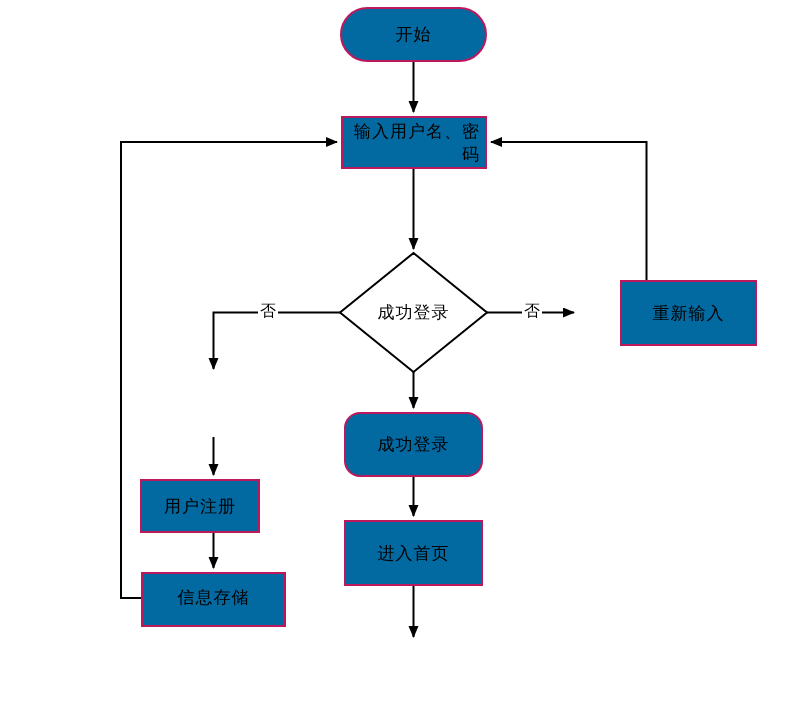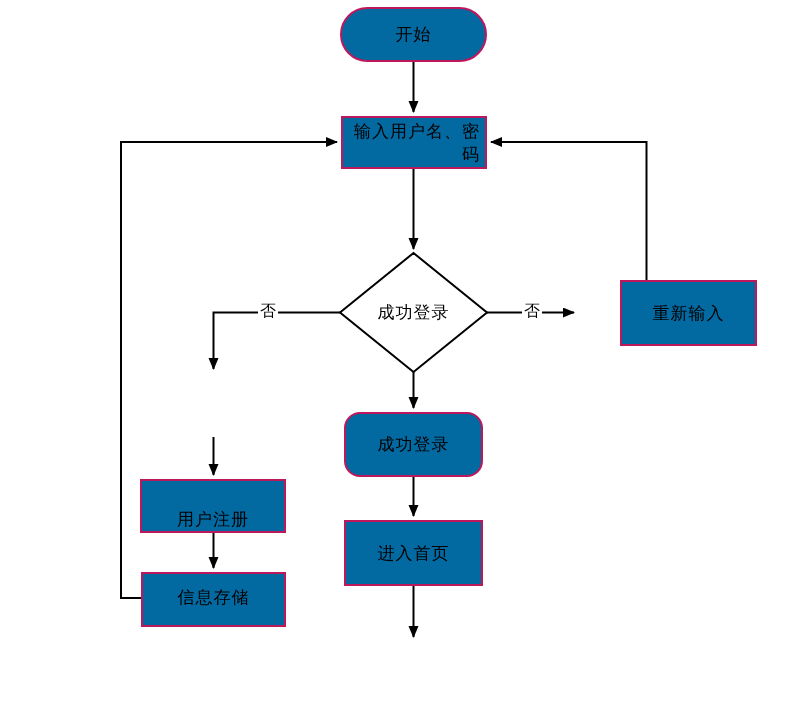--- a/index.html
+++ b/index.html
@@ -63,21 +63,21 @@
 
   <div class="node" style="left:341px;top:116px;width:146px;height:53px;">
     <span class="wrap-narrow">输入用户名、密码</span>
   </div>
 
   <div class="diamond-label" style="left:340px;top:253px;width:147px;height:119px;">
     <span>成功登录</span>
   </div>
 
 
-  <div class="node" style="left:140px;top:479px;width:146px;height:54px;align-items:flex-end;">
+  <div class="node" style="left:140px;top:479px;width:120px;height:54px;">
     <span>用户注册</span>
   </div>
 
   <div class="node" style="left:141px;top:572px;width:145px;height:55px;font-family:Liberation Mono, monospace;">
     <span>信息存储</span>
   </div>
 
   <div class="node" style="left:578px;top:280px;width:137px;height:66px;margin-left:42px;">
     <span>重新输入</span>
   </div>

